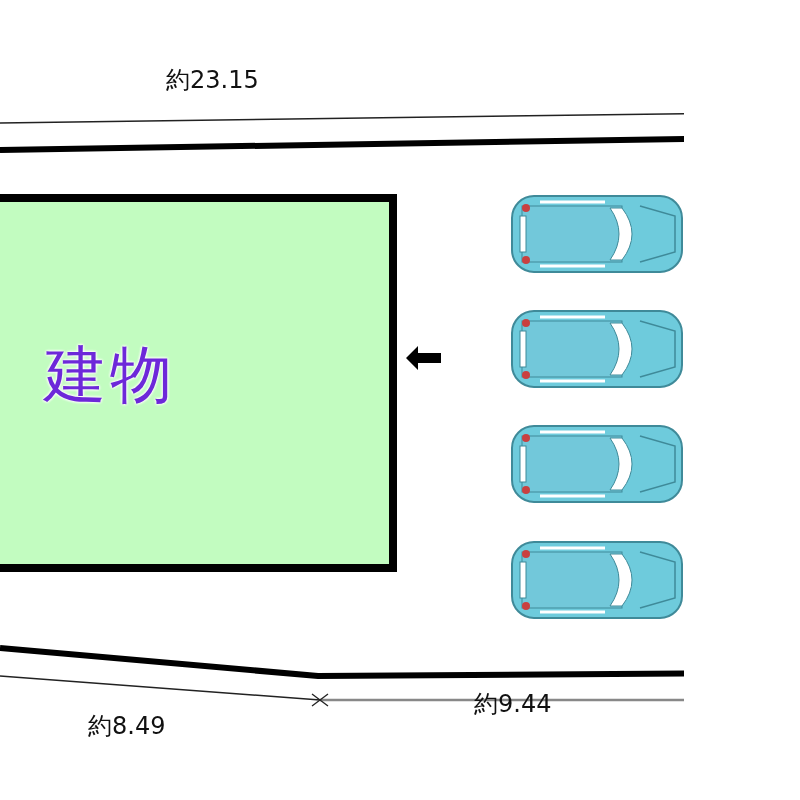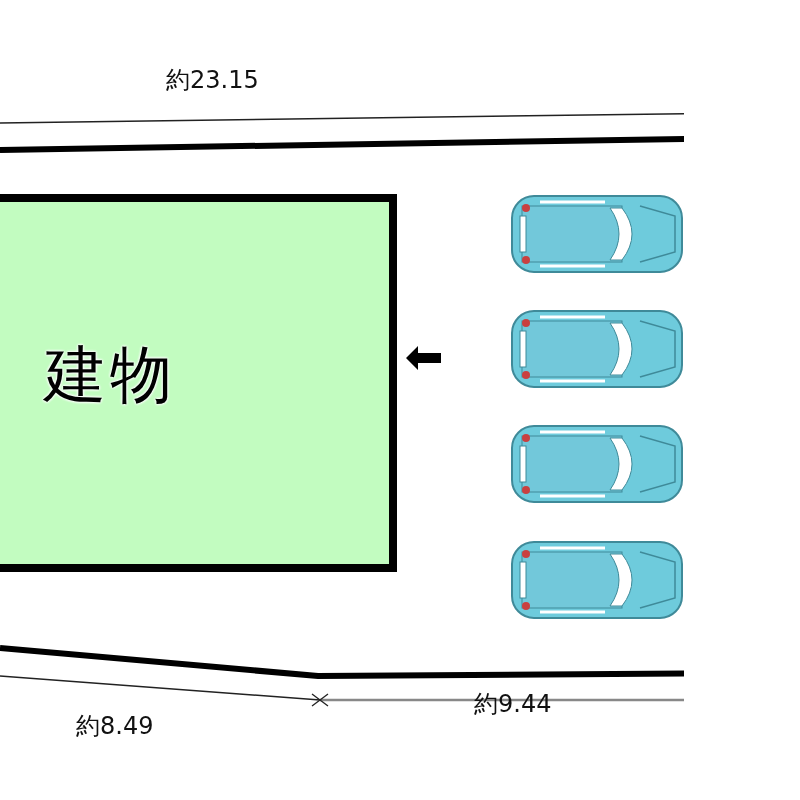--- a/index.html
+++ b/index.html
@@ -1,19 +1,19 @@
 <!DOCTYPE html>
 <html><head>
 <meta charset="utf-8">
 <style>
   html, body { margin: 0; padding: 0; background: #ffffff; }
   #canvas { position: relative; width: 684px; height: 800px; overflow: hidden; background: #fff; }
   svg { position: absolute; left: 0; top: 0; }
   .dim-label { position: absolute; font-family: "DejaVu Sans", sans-serif; font-size: 24px; color: #111; white-space: nowrap; }
-  .bld-label { position: absolute; font-family: "DejaVu Sans", sans-serif; font-size: 62px; color: #000000; text-shadow: 0 0 3px #fff, 0 0 3px #fff, 0 0 3px #fff; letter-spacing: 4px; }
+  .bld-label { position: absolute; font-family: "DejaVu Sans", sans-serif; font-size: 62px; color: #6d28d9; text-shadow: 0 0 3px #fff, 0 0 3px #fff, 0 0 3px #fff; letter-spacing: 4px; }
 </style>
 </head>
 <body>
 
 <div id="canvas">
   <svg width="800" height="800" viewBox="0 0 800 800">
     <defs>
       <g id="car">
         <rect x="2" y="2" width="170" height="76" rx="22" fill="#6ecbdc" stroke="#3f8a99" stroke-width="2"></rect>
         <rect x="12" y="12" width="100" height="56" fill="#72c8da" stroke="#3f8a99" stroke-width="1"></rect>
@@ -53,16 +53,16 @@
     <polygon points="406,358 418,346 418,353 441,353 441,363 418,363 418,370" fill="#000"></polygon>
 
     <use href="#car" x="510" y="194"></use>
     <use href="#car" x="510" y="309"></use>
     <use href="#car" x="510" y="424"></use>
     <use href="#car" x="510" y="540"></use>
   </svg>
 
   <div class="dim-label" style="left:166px; top:64px;">約23.15</div>
   <div class="bld-label" style="left:44px; top:333px;">建物</div>
-  <div class="dim-label" style="left:76px; top:710px;">約8.49</div>
+  <div class="dim-label" style="left:88px; top:710px;">約8.49</div>
   <div class="dim-label" style="left:474px; top:688px;">約9.44</div>
   <div class="dim-label" style="left:788px; top:388px;">約</div>
 </div>
 
 </body></html>

